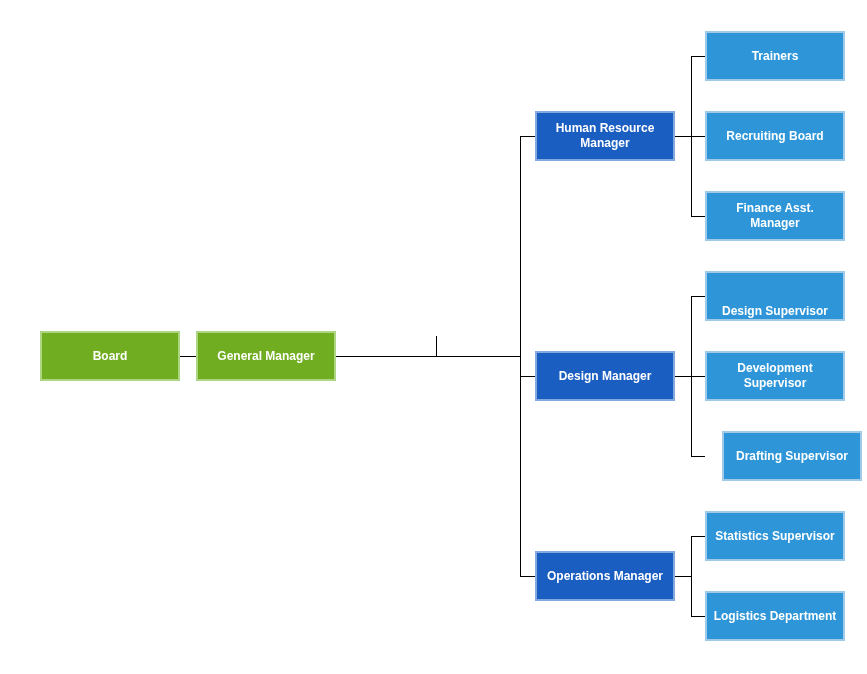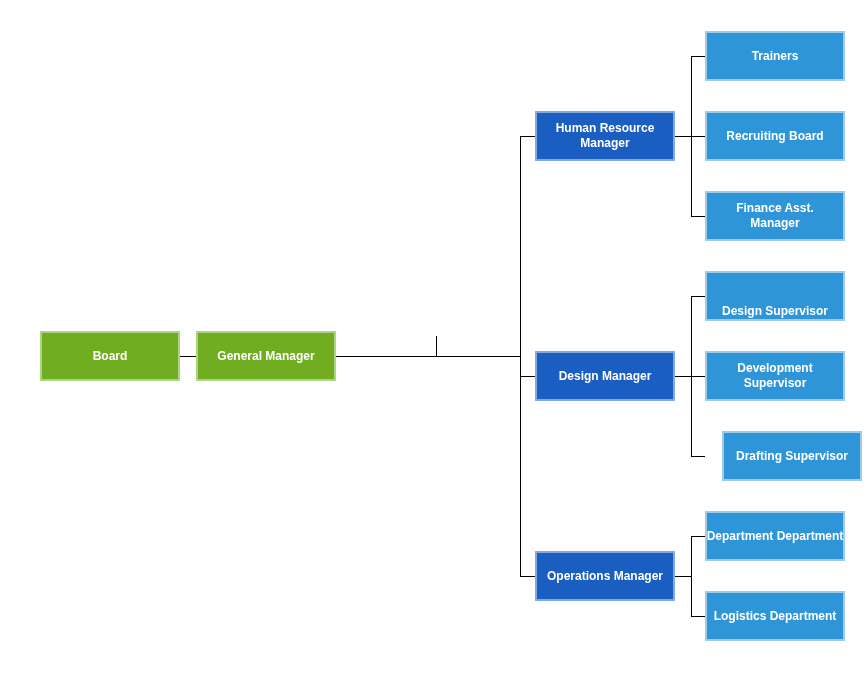--- a/index.html
+++ b/index.html
@@ -132,20 +132,20 @@
 
   <div class="node team wrap" style="left:705px; top:351px;">
     <span class="node-label">Development Supervisor</span>
   </div>
 
   <div class="node team nowrap" style="left:705px; top:431px;margin-left:17px;">
     <span class="node-label">Drafting Supervisor</span>
   </div>
 
   <div class="node team nowrap" style="left:705px; top:511px;">
-    <span class="node-label">Department Department</span>
+    <span class="node-label">Statistics Supervisor</span>
   </div>
 
   <div class="node team nowrap" style="left:705px; top:591px;">
     <span class="node-label">Logistics Department</span>
   </div>
 
 </div>
 
 </body></html>

